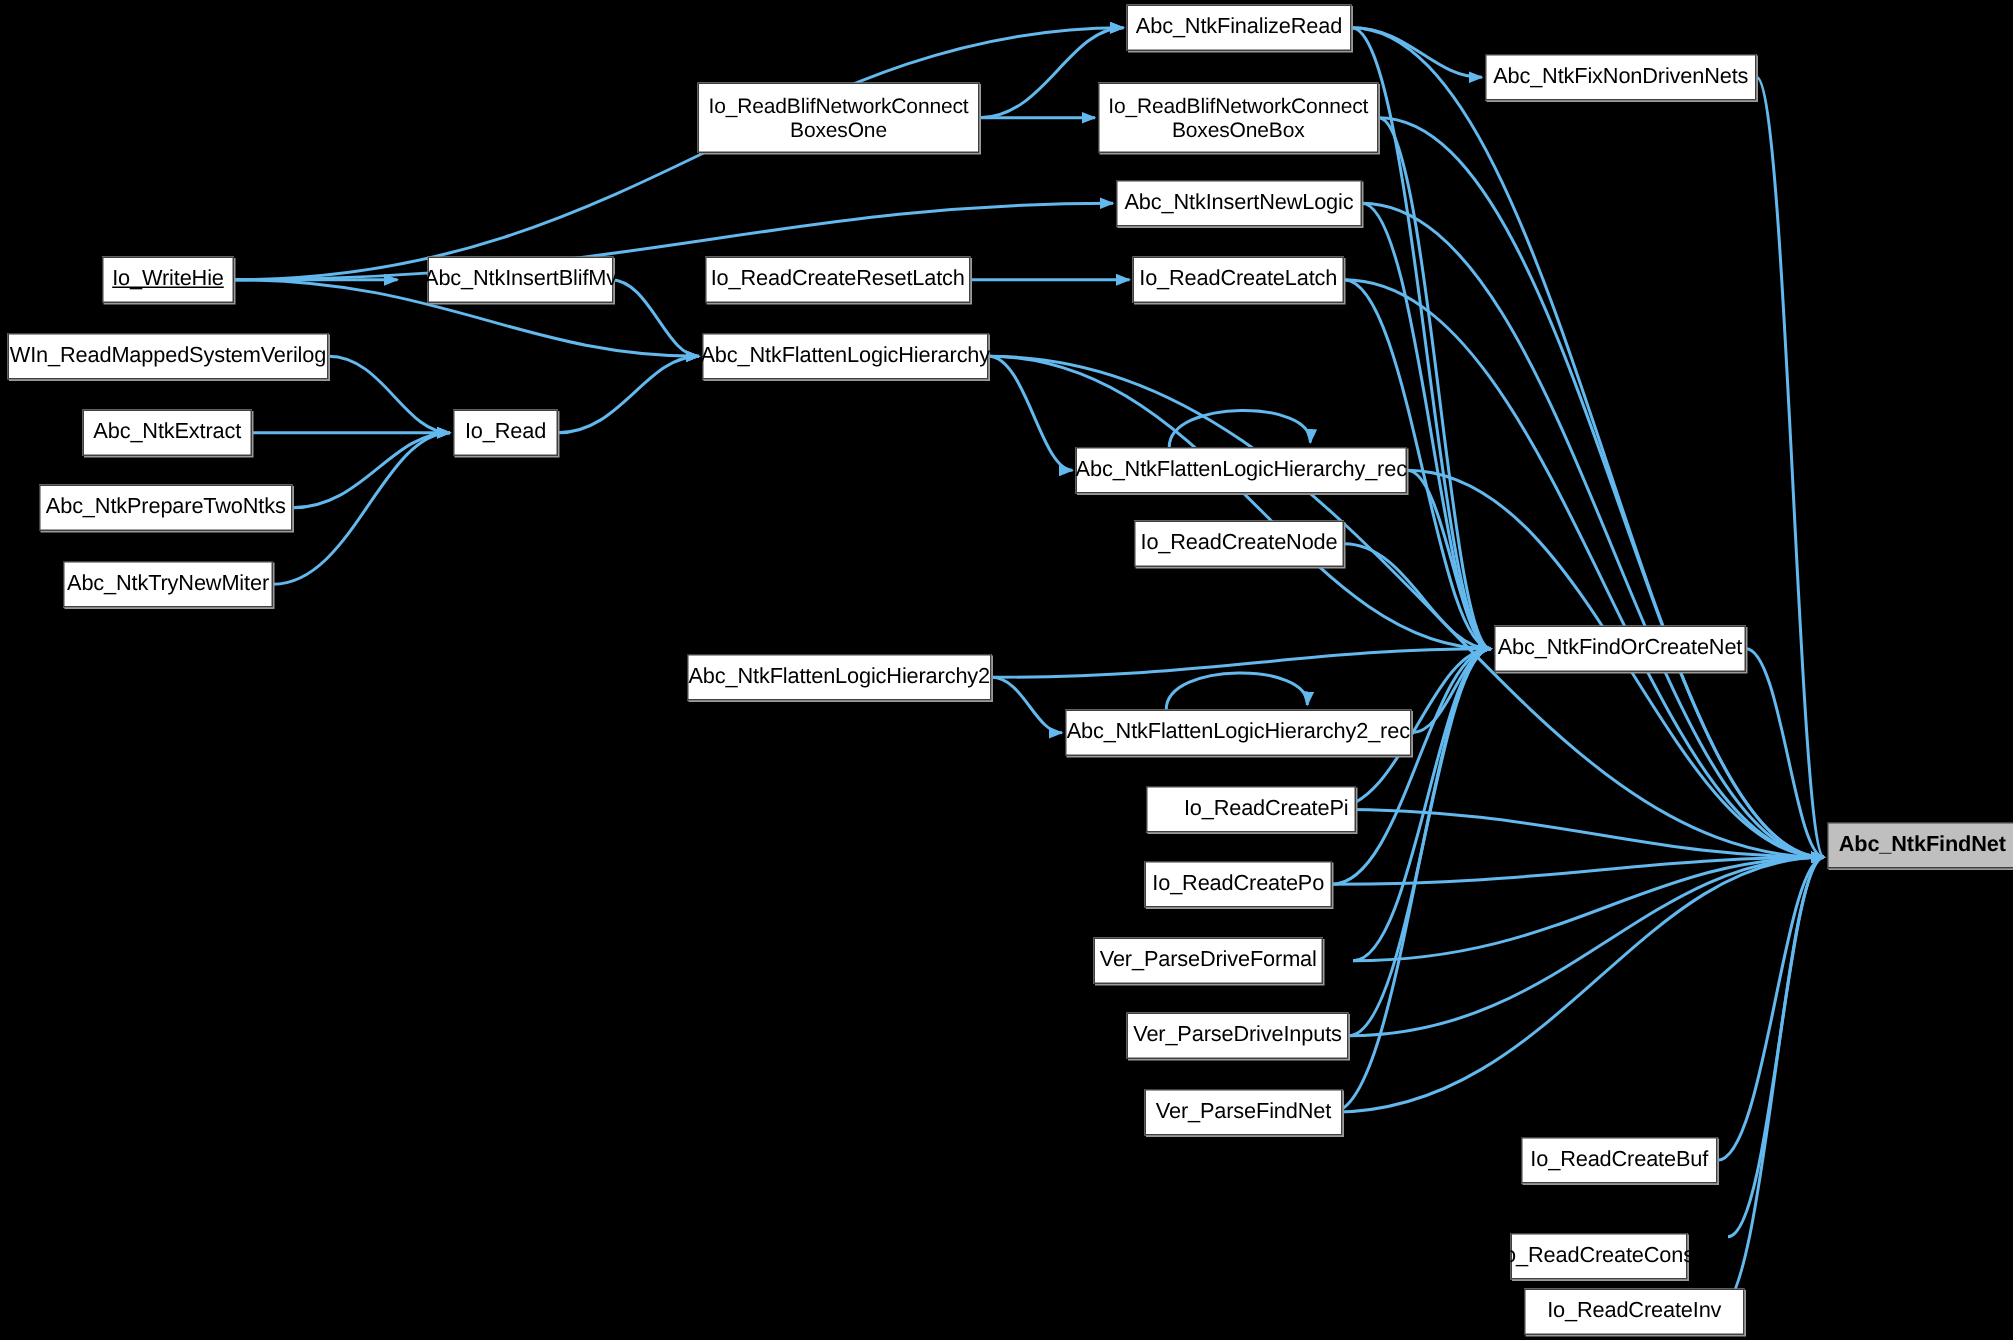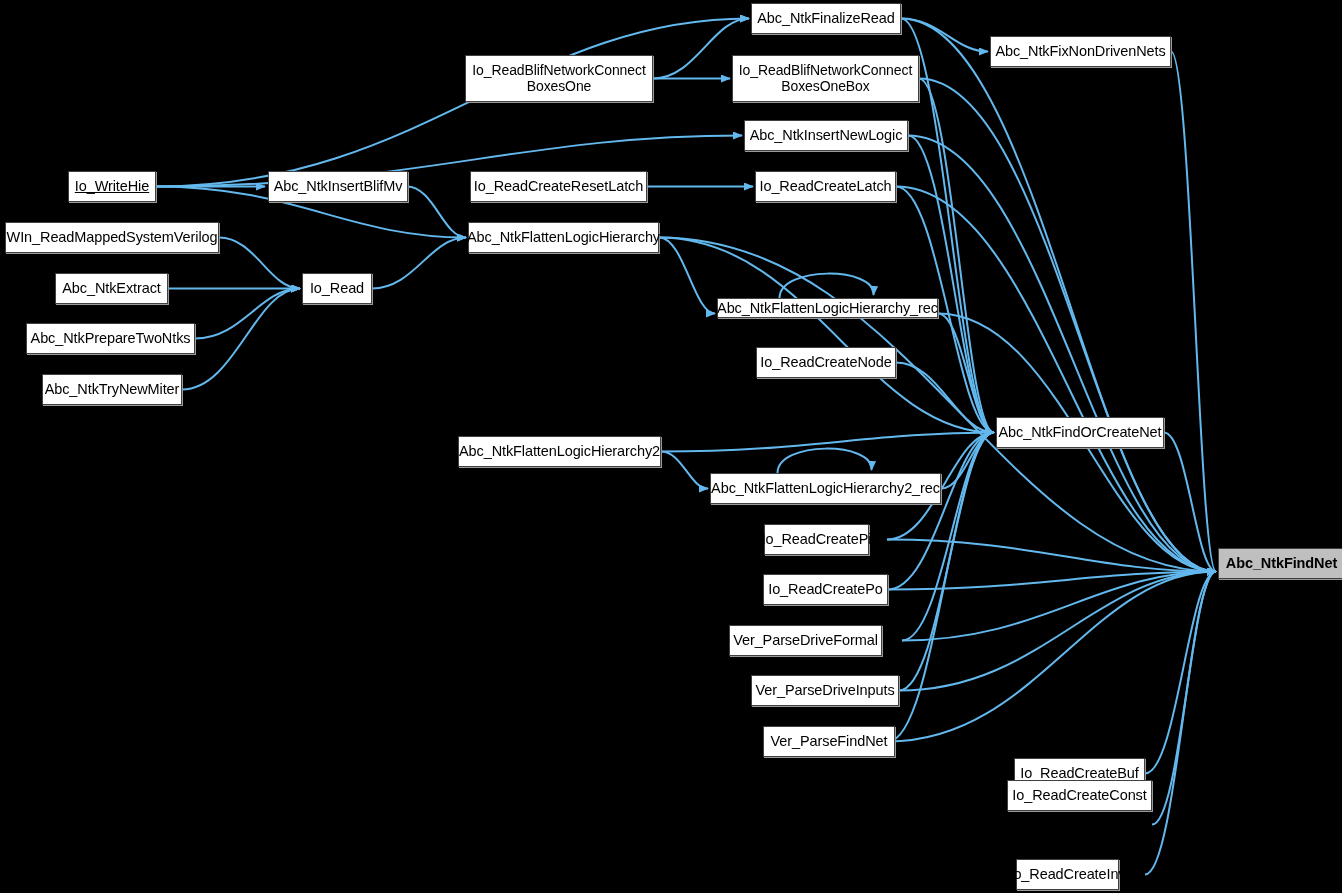--- a/index.html
+++ b/index.html
@@ -76,37 +76,37 @@
   </svg>
   <div id="node-layer">
       <div class="node" style="left: 751px; top: 3px; width: 150px; height: 31px;"><span>Abc_NtkFinalizeRead</span></div>
       <div class="node" style="left: 990px; top: 36px; width: 181px; height: 31px;"><span>Abc_NtkFixNonDrivenNets</span></div>
       <div class="node" style="left: 465px; top: 55px; width: 188px; height: 47px; font-size: 14px;"><span>Io_ReadBlifNetworkConnect
 BoxesOne</span></div>
       <div class="node" style="left: 732px; top: 55px; width: 187px; height: 47px; font-size: 14px;"><span>Io_ReadBlifNetworkConnect
 BoxesOneBox</span></div>
       <div class="node" style="left: 744px; top: 120px; width: 164px; height: 31px;"><span>Abc_NtkInsertNewLogic</span></div>
       <div class="node" style="left: 68px; top: 171px; width: 88px; height: 31px; text-decoration: underline;"><span>Io_WriteHie</span></div>
-      <div class="node" style="left: 268px; top: 171px; width: 140px; height: 31px; align-items: center;"><span>Abc_NtkInsertBlifMv</span></div>
+      <div class="node" style="left: 285px; top: 171px; width: 124px; height: 31px; align-items: center;"><span>Abc_NtkInsertBlifMv</span></div>
       <div class="node" style="left: 470px; top: 171px; width: 177px; height: 31px;"><span>Io_ReadCreateResetLatch</span></div>
       <div class="node" style="left: 755px; top: 171px; width: 141px; height: 31px;"><span>Io_ReadCreateLatch</span></div>
       <div class="node" style="left: 5px; top: 222px; width: 214px; height: 31px;"><span>WIn_ReadMappedSystemVerilog</span></div>
       <div class="node" style="left: 468px; top: 222px; width: 191px; height: 31px;"><span>Abc_NtkFlattenLogicHierarchy</span></div>
       <div class="node" style="left: 55px; top: 273px; width: 113px; height: 31px;"><span>Abc_NtkExtract</span></div>
       <div class="node" style="left: 302px; top: 273px; width: 70px; height: 31px;"><span>Io_Read</span></div>
-      <div class="node" style="left: 717px; top: 298px; width: 221px; height: 20px;"><span>Abc_NtkFlattenLogicHierarchy_rec</span></div>
+      <div class="node" style="left: 717px; top: 298px; width: 221px; height: 31px;"><span>Abc_NtkFlattenLogicHierarchy_rec</span></div>
       <div class="node" style="left: 26px; top: 323px; width: 169px; height: 31px;"><span>Abc_NtkPrepareTwoNtks</span></div>
       <div class="node" style="left: 756px; top: 347px; width: 140px; height: 31px;"><span>Io_ReadCreateNode</span></div>
       <div class="node" style="left: 42px; top: 374px; width: 140px; height: 31px;"><span>Abc_NtkTryNewMiter</span></div>
       <div class="node" style="left: 996px; top: 417px; width: 168px; height: 31px;"><span>Abc_NtkFindOrCreateNet</span></div>
       <div class="node" style="left: 458px; top: 436px; width: 203px; height: 31px;"><span>Abc_NtkFlattenLogicHierarchy2</span></div>
       <div class="node" style="left: 710px; top: 473px; width: 231px; height: 31px;"><span>Abc_NtkFlattenLogicHierarchy2_rec</span></div>
-      <div class="node" style="left: 764px; top: 524px; width: 105px; height: 31px;"><span>Io_ReadCreatePi</span></div>
+      <div class="node" style="left: 764px; top: 524px; width: 140px; height: 31px; justify-content: flex-end;"><span>Io_ReadCreatePi</span></div>
       <div class="node highlight" style="left: 1218px; top: 548px; width: 127px; height: 31px; font-weight: bold;"><span>Abc_NtkFindNet</span></div>
       <div class="node" style="left: 763px; top: 574px; width: 125px; height: 31px;"><span>Io_ReadCreatePo</span></div>
       <div class="node" style="left: 729px; top: 625px; width: 153px; height: 31px;"><span>Ver_ParseDriveFormal</span></div>
       <div class="node" style="left: 751px; top: 675px; width: 148px; height: 31px;"><span>Ver_ParseDriveInputs</span></div>
       <div class="node" style="left: 763px; top: 726px; width: 132px; height: 31px;"><span>Ver_ParseFindNet</span></div>
       <div class="node" style="left: 1014px; top: 758px; width: 131px; height: 31px;"><span>Io_ReadCreateBuf</span></div>
-      <div class="node" style="left: 1007px; top: 780px; width: 145px; height: 31px;"><span>Io_ReadCreateConst</span></div>
-      <div class="node" style="left: 1016px; top: 859px; width: 103px; height: 31px;"><span>Io_ReadCreateInv</span></div>
+      <div class="node" style="left: 1007px; top: 822px; width: 118px; height: 31px;"><span>Io_ReadCreateConst</span></div>
+      <div class="node" style="left: 1016px; top: 859px; width: 147px; height: 31px;"><span>Io_ReadCreateInv</span></div>
     </div>
 </div>
 
 </body></html>

